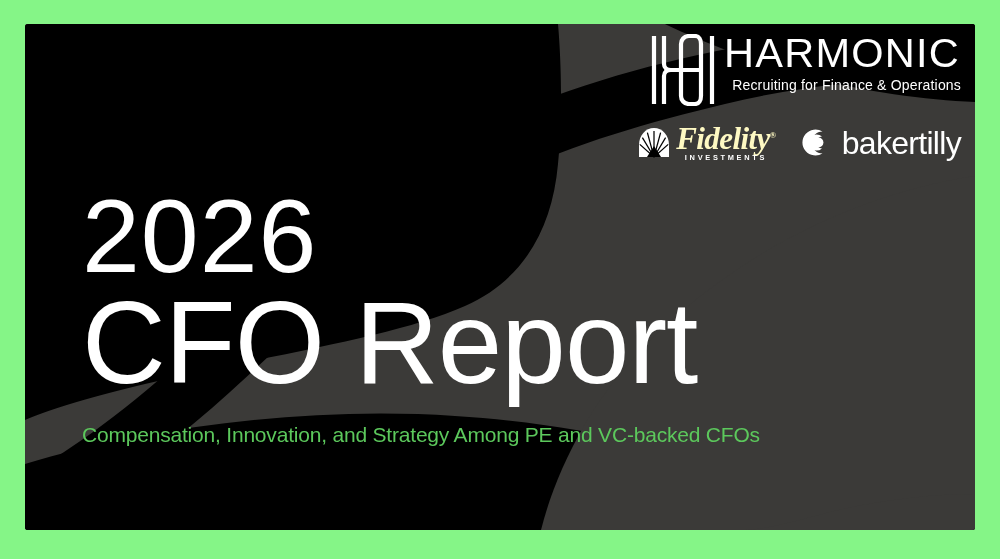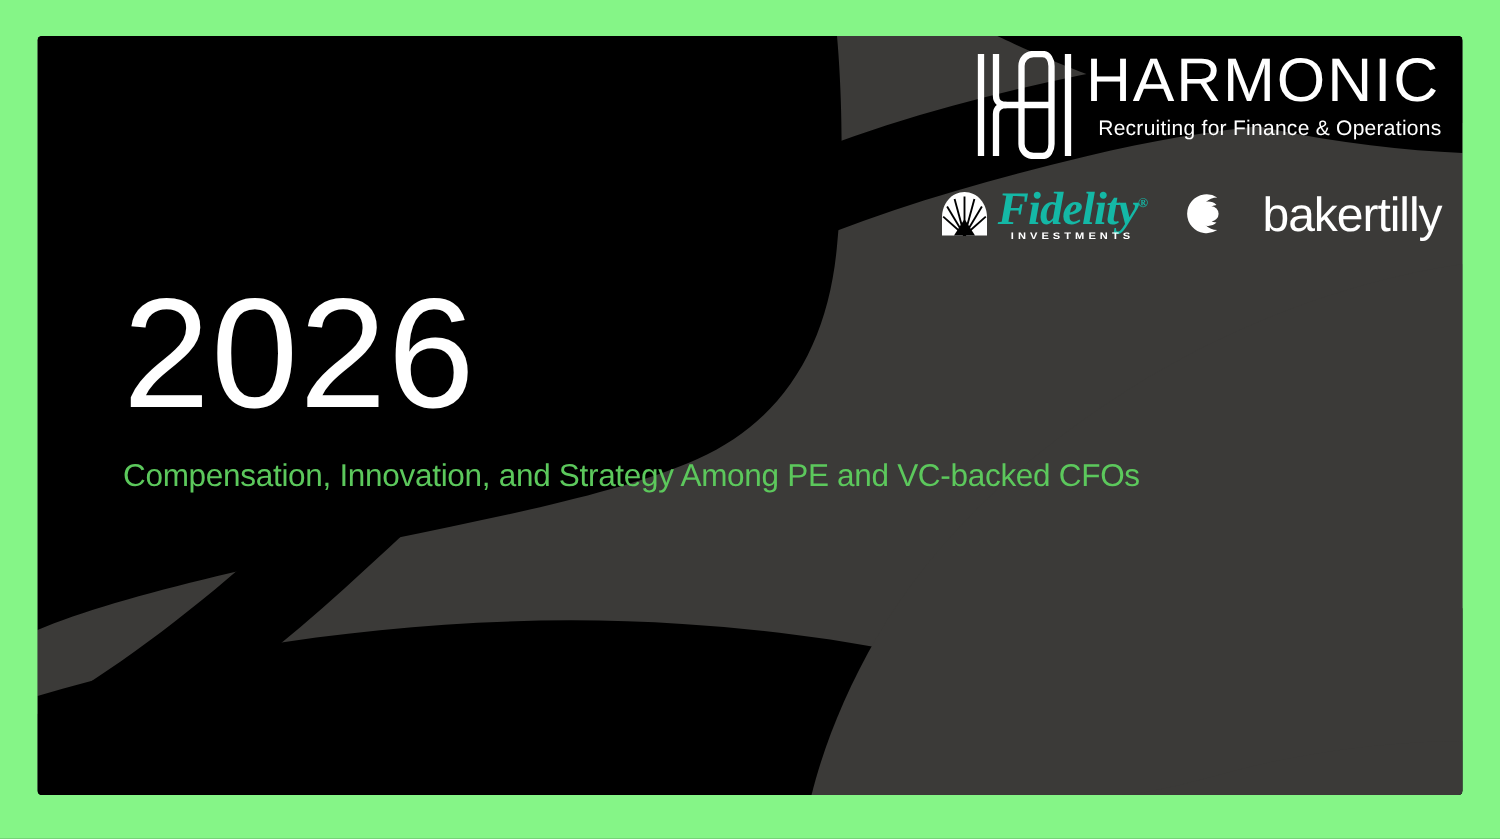--- a/index.html
+++ b/index.html
@@ -92,21 +92,21 @@
   .partner-logo { display: flex; align-items: center; }
 
   #fidelity-logo { gap: 5px; }
   #fidelity-text-block {
     display: flex;
     flex-direction: column;
     align-items: stretch;
     line-height: 1;
   }
   #fidelity-wordmark {
-    color: #14b8a6;
+    color: #fef9c3;
     font-family: "Liberation Serif", serif;
     font-weight: bold;
     font-style: italic;
     font-size: 31px;
     letter-spacing: -0.6px;
     line-height: 0.95;
   }
   #fidelity-wordmark sup {
     font-size: 9px;
     font-style: normal;
@@ -115,21 +115,21 @@
   #fidelity-subtext {
     color: #ffffff;
     font-size: 7.4px;
     font-weight: bold;
     letter-spacing: 2.7px;
     margin-top: 1px;
     text-align: center;
     transform: scaleY(0.85);
   }
 
-  #bakertilly-logo { gap: 24px; }
+  #bakertilly-logo { gap: 13px; }
   #bakertilly-wordmark {
     color: #ffffff;
     font-size: 32px;
     letter-spacing: -0.7px;
     line-height: 1;
   }
 
   
   #headline-block {
     position: absolute;
@@ -274,18 +274,19 @@
               <circle cx="20.4" cy="15.5" r="5.0" fill="#ffffff"></circle>
             </svg>
             <div id="bakertilly-wordmark">bakertilly</div>
           </div>
 
         </div>
       </div>
 
       <div id="headline-block">
         <div id="year-heading">2026</div>
+        <div id="title-heading">CFO Report</div>
         <div id="subtitle-text">Compensation, Innovation, and Strategy Among PE and VC-backed CFOs</div>
       </div>
 
     </div>
   </div>
 </div>
 
 </body></html>

